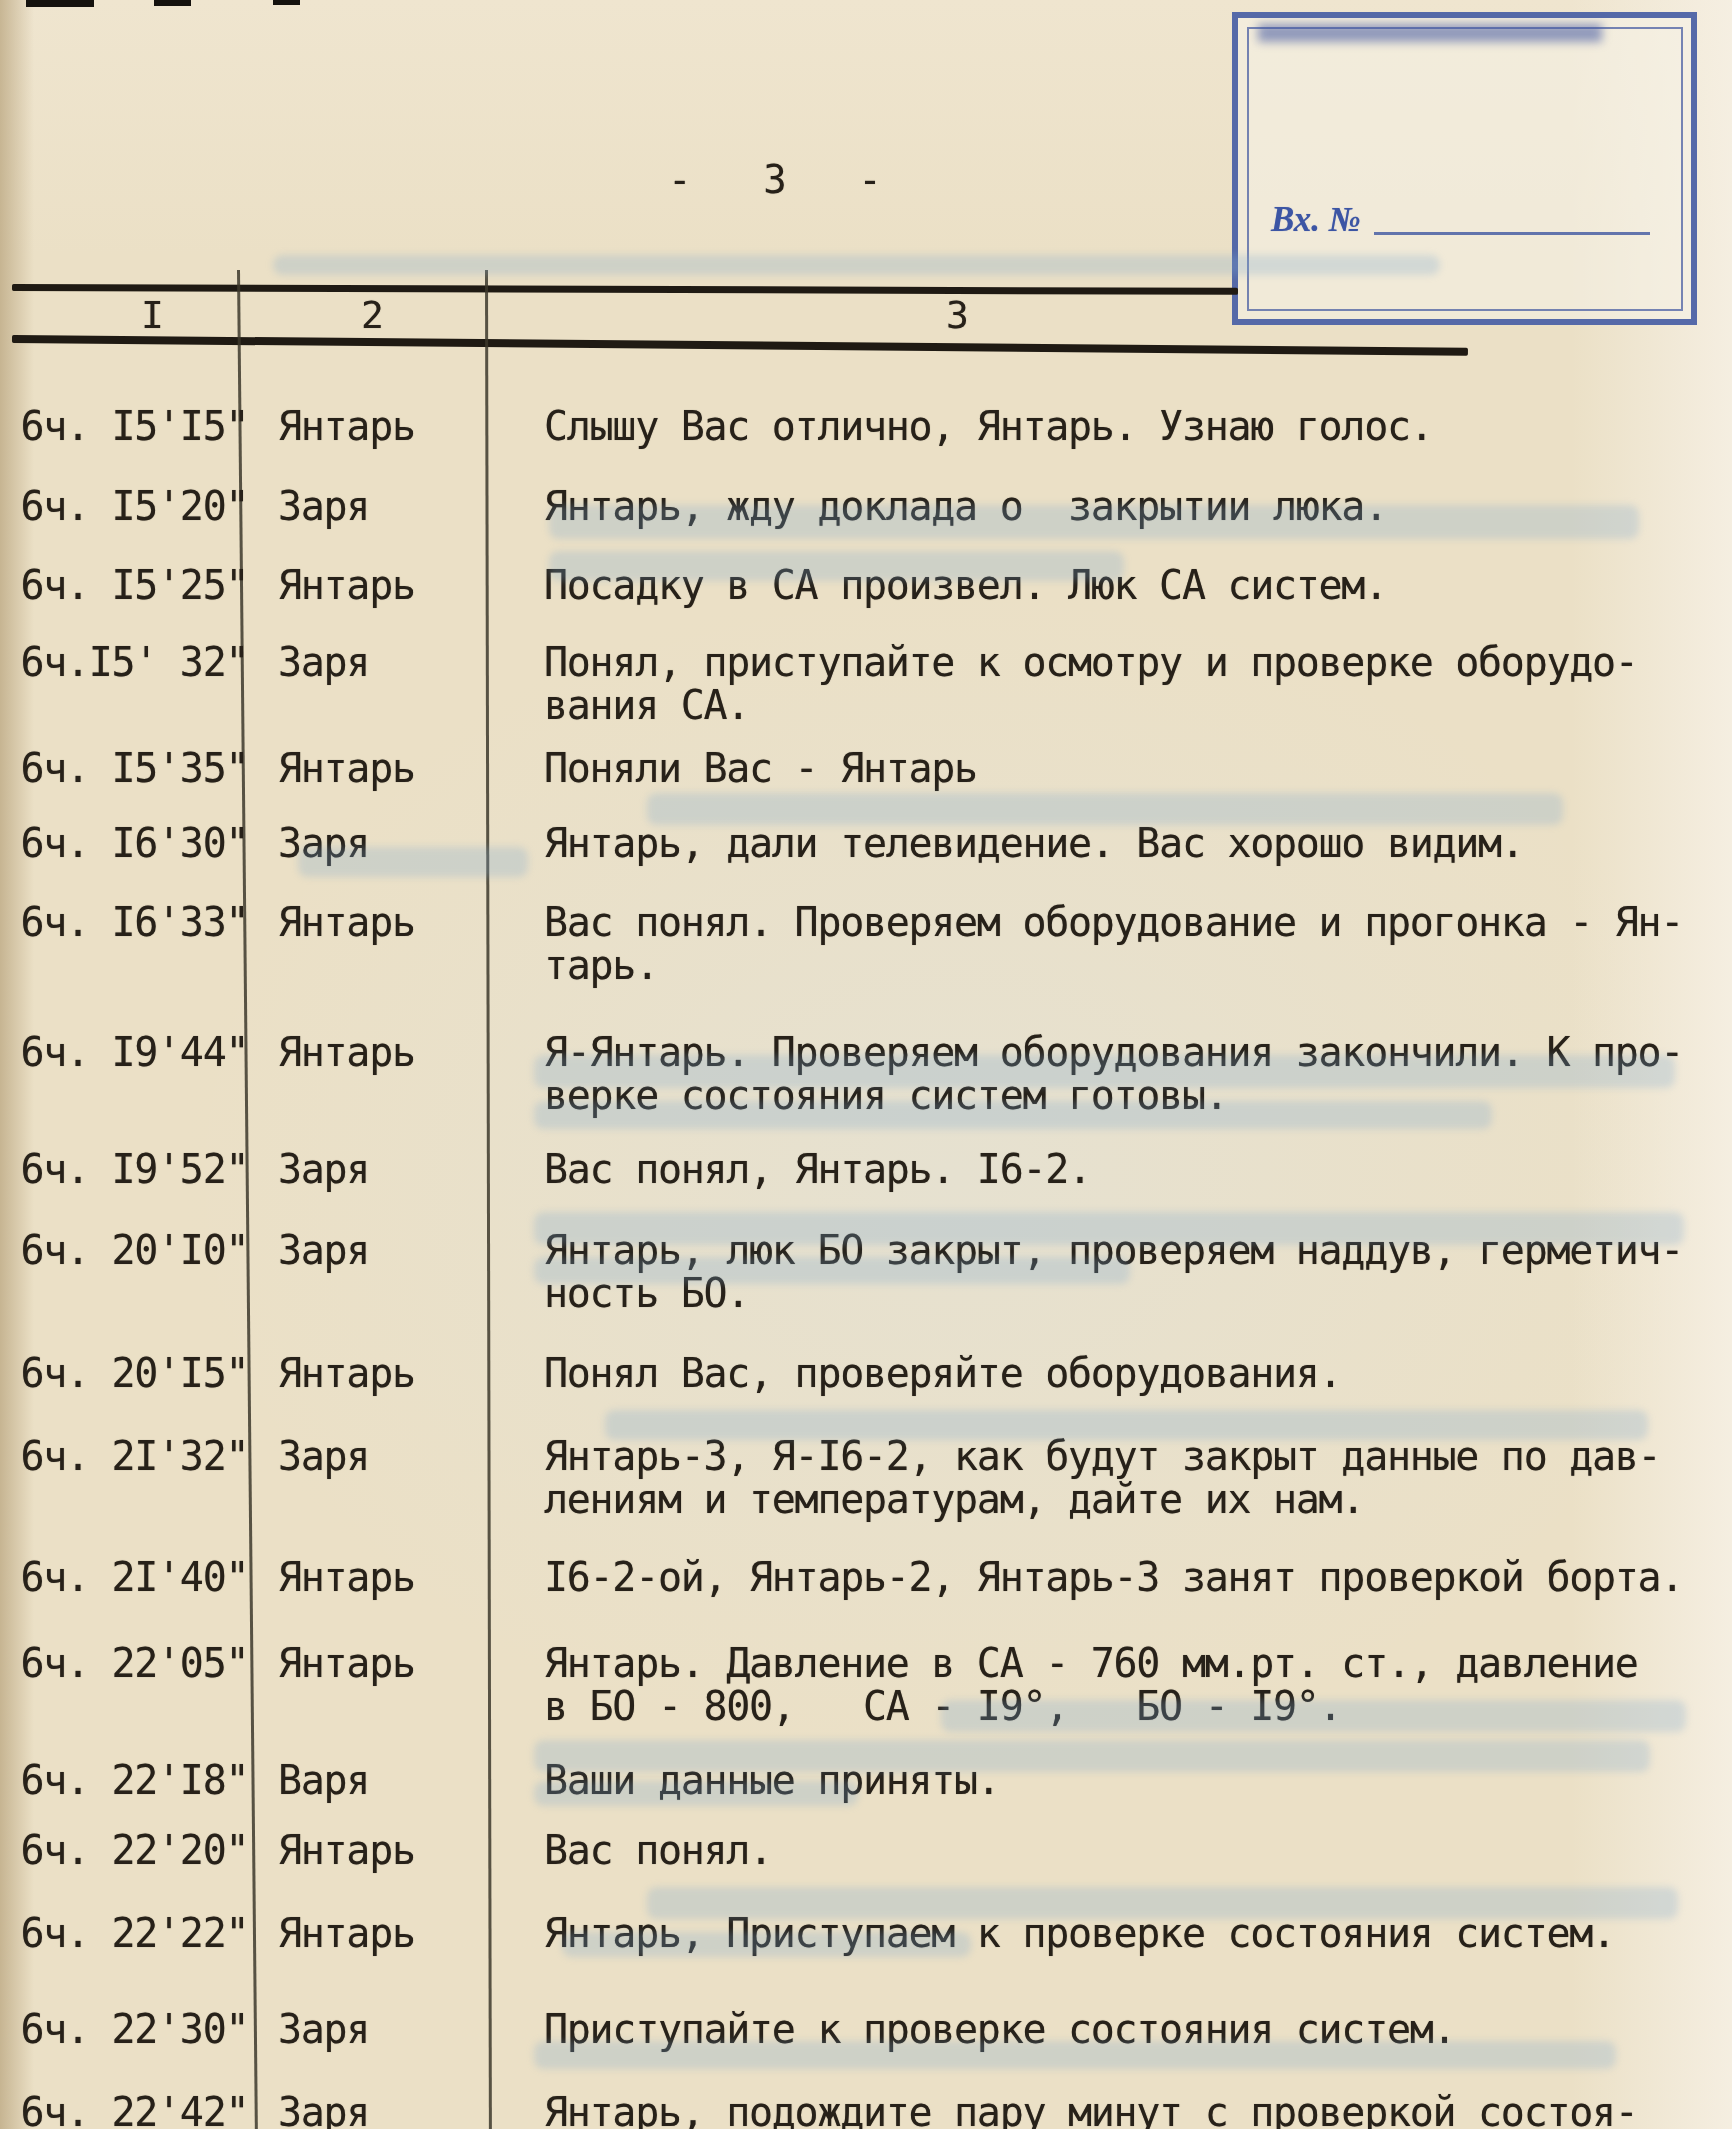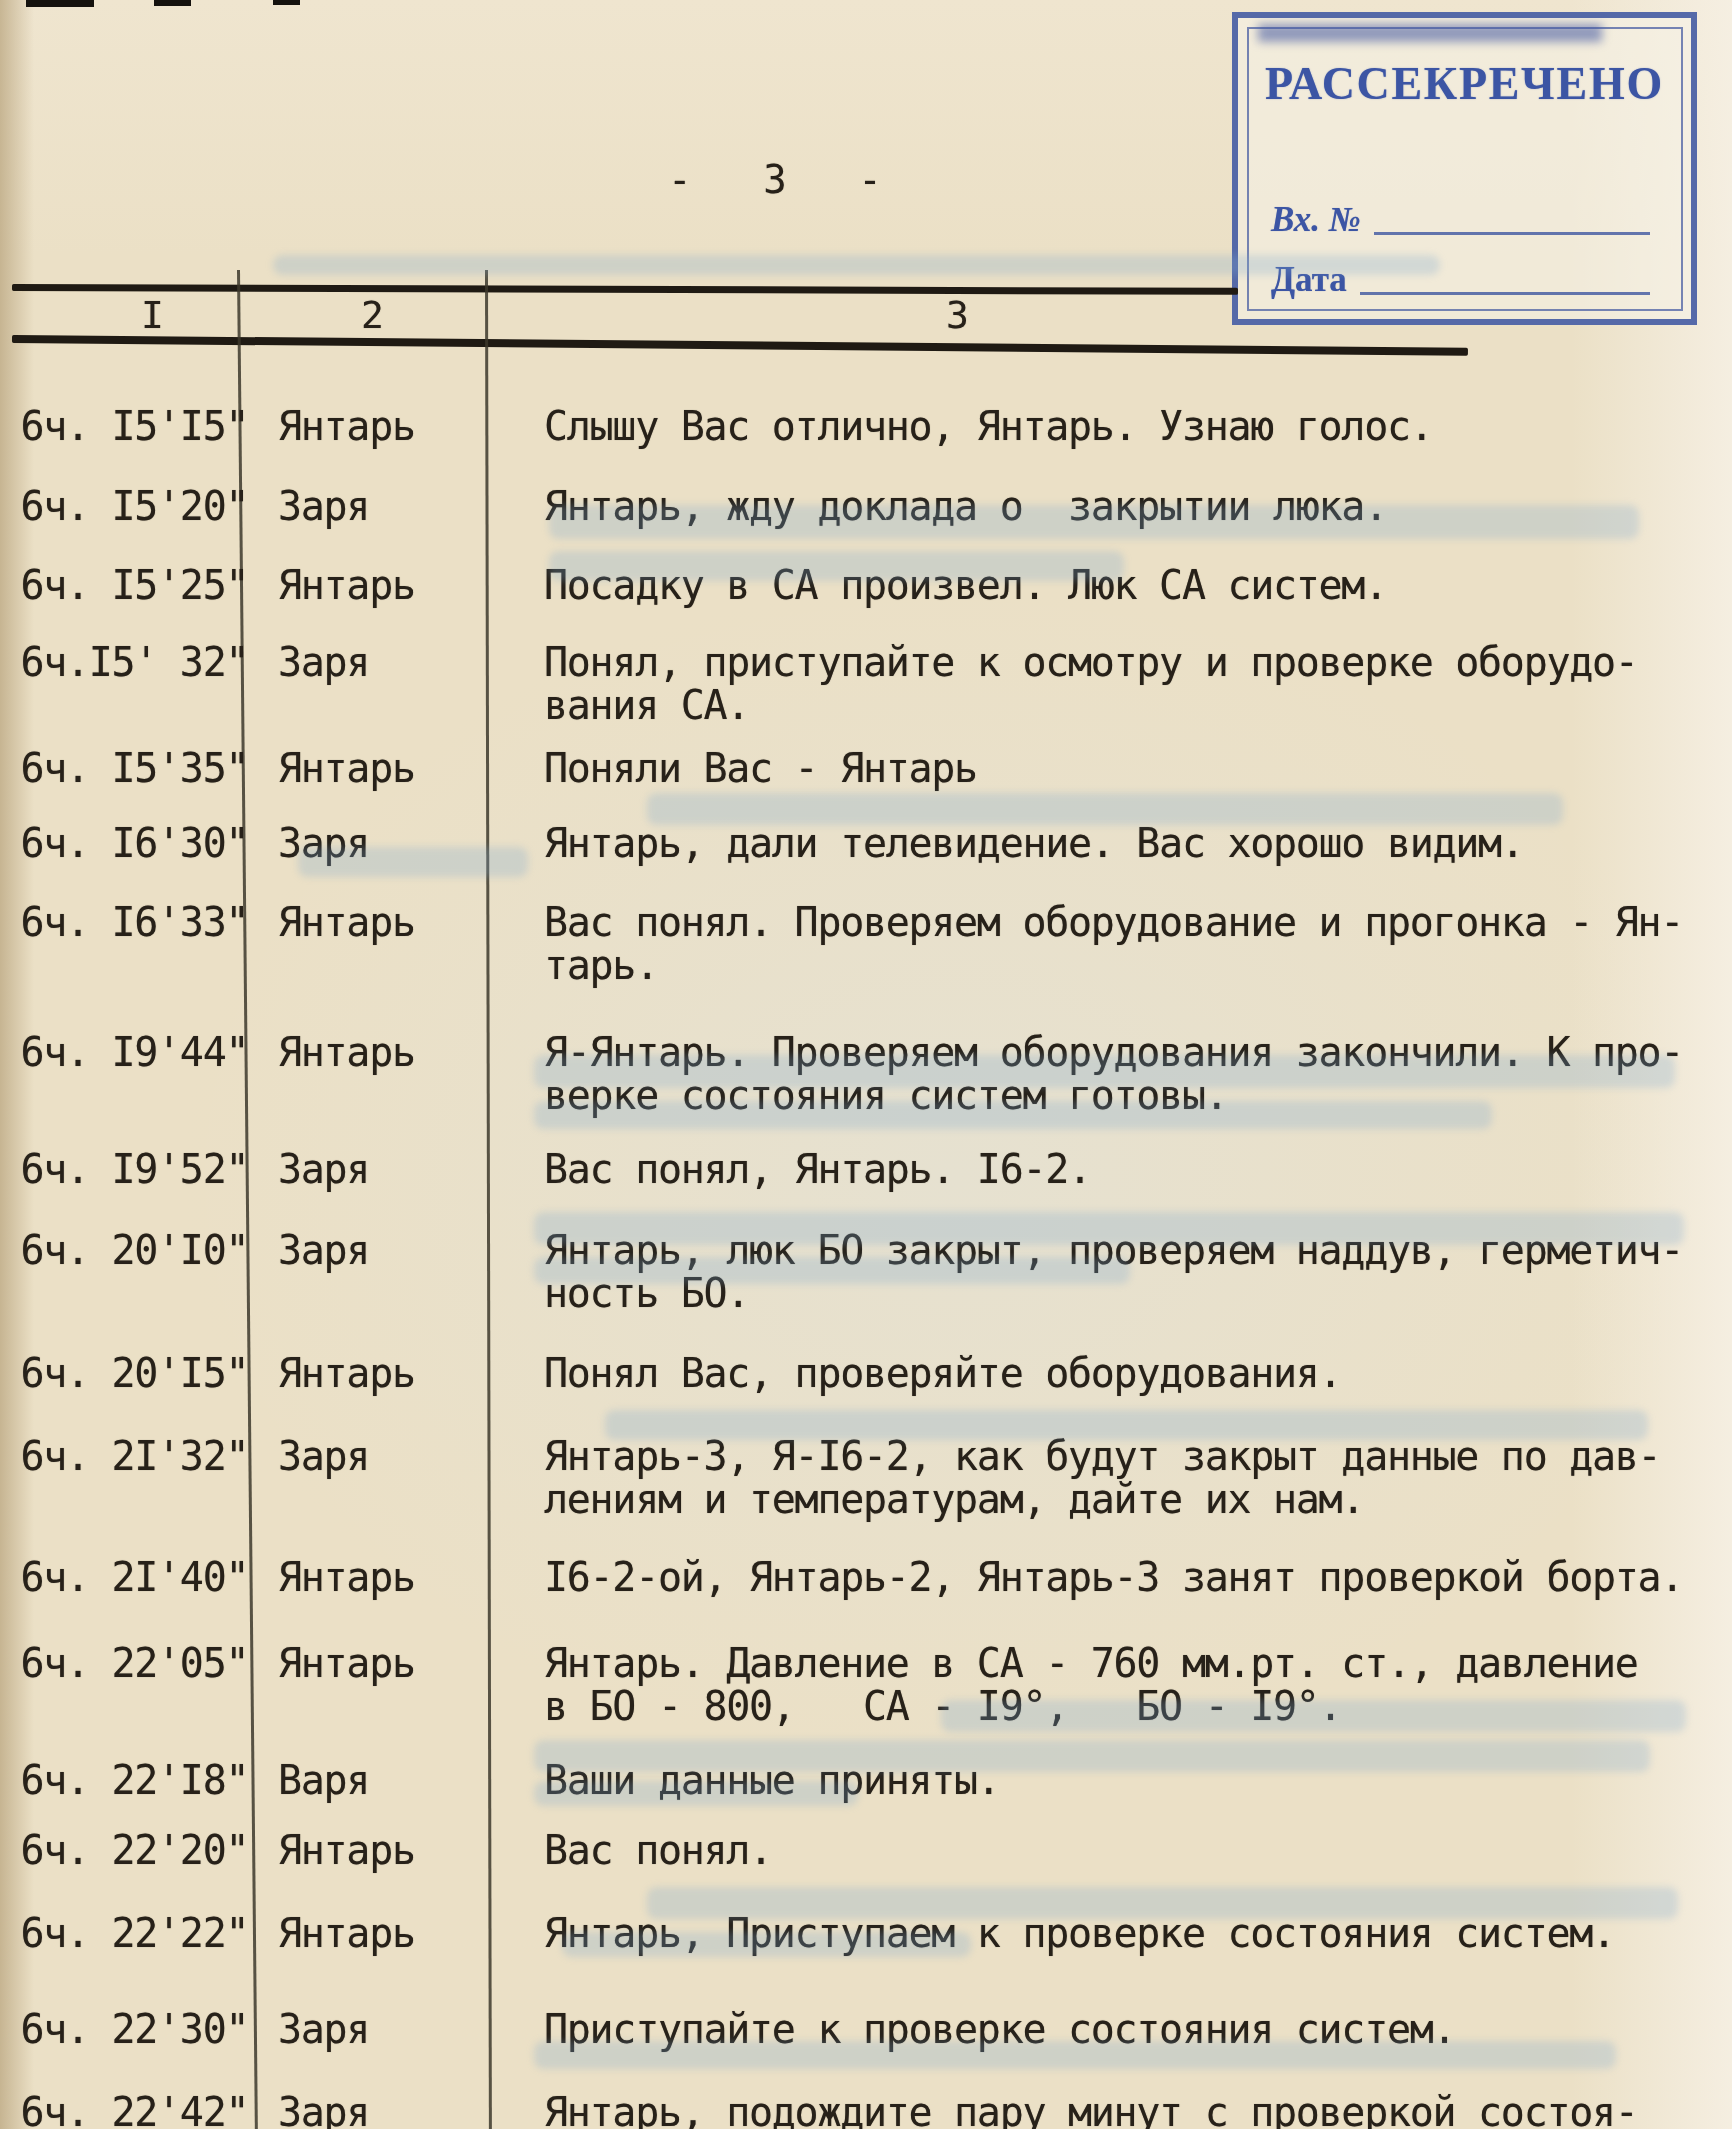--- a/index.html
+++ b/index.html
@@ -57,27 +57,22 @@
 </head>
 <body>
 
 <div class="page">
 
   <div class="page-number tw">- 3 -</div>
 
   <div class="stamp">
     <div class="stamp-inner"></div>
     <div class="stamp-smear"></div>
-    <div class="stamp-title">РАССЕКРЕЧЕНО</div>
     <div class="sf sf1">
       <span>Вх. №</span>
-      <span class="sline"></span>
-    </div>
-    <div class="sf sf2">
-      <span>Дата</span>
       <span class="sline"></span>
     </div>
   </div>
 
   <div class="hline hline-top"></div>
   <div class="hline hline-bot"></div>
   <div class="vline vline-1"></div>
   <div class="vline vline-2"></div>
 
   <div class="colh colh-1 tw">I</div>

